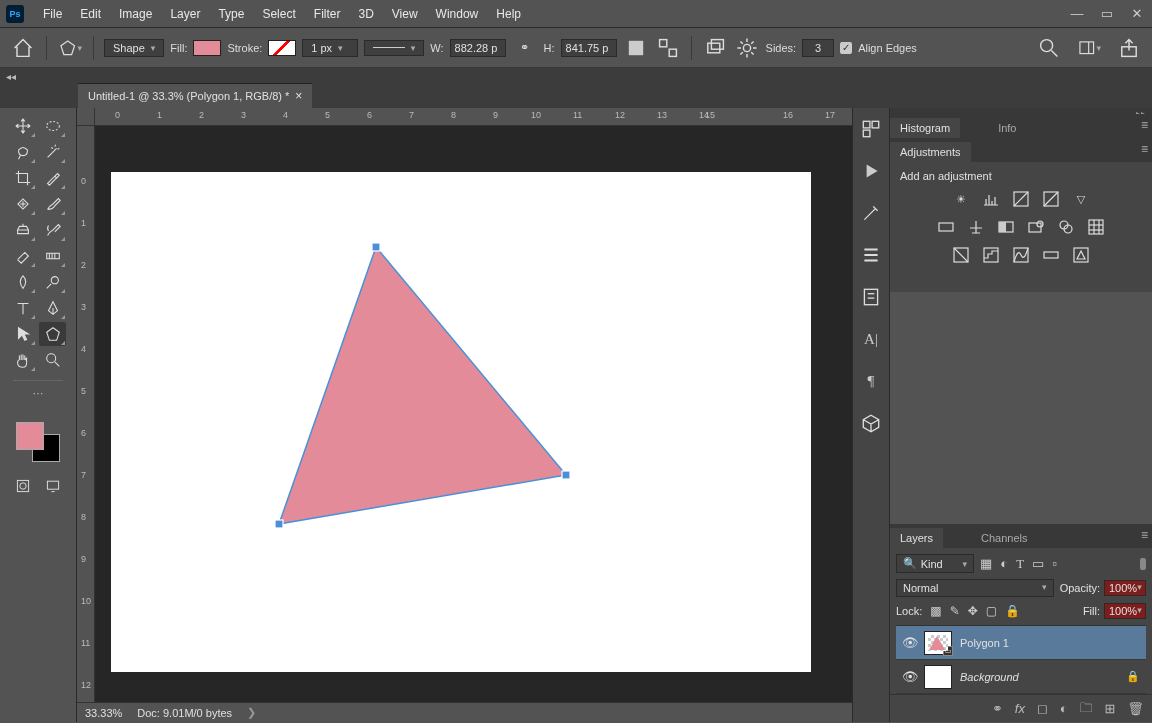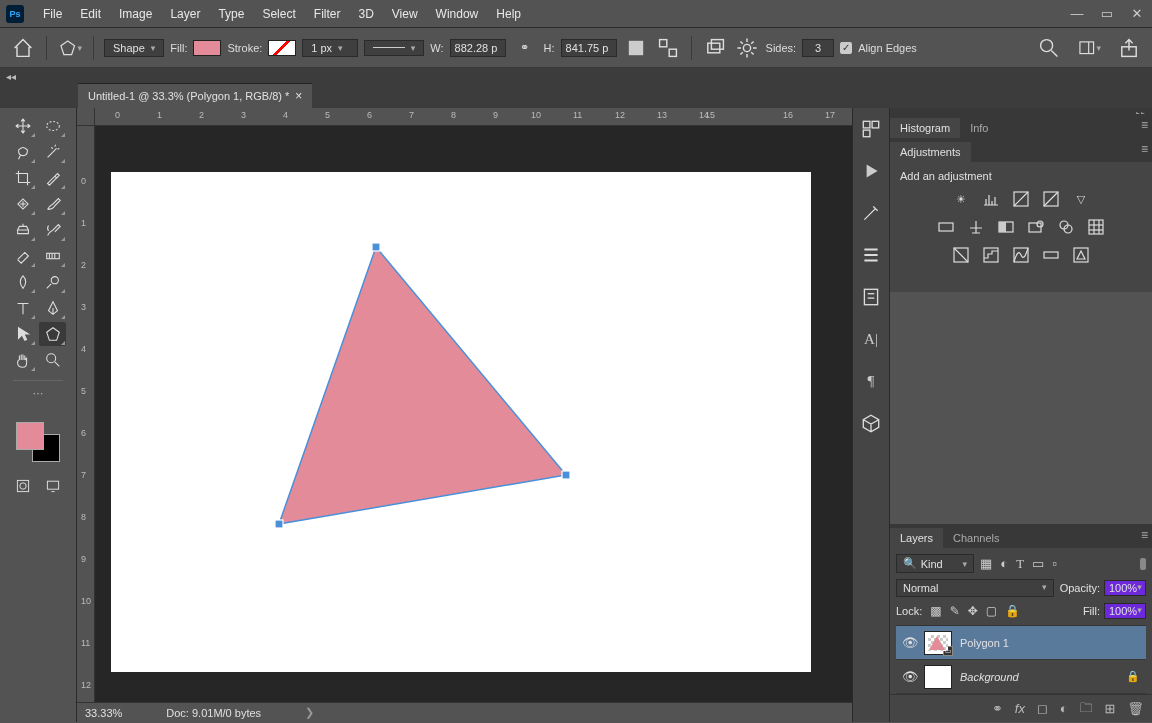--- a/index.html
+++ b/index.html
@@ -43,28 +43,28 @@
 .quick-mask { margin-top: 16px; display: flex; gap: 14px; }
 
 .canvas-area { flex: 1; background: #262626; position: relative; overflow: hidden; }
 .ruler-h { position: absolute; top: 0; left: 18px; right: 0; height: 18px; background: #535353; border-bottom: 1px solid #333; display: flex; font-size: 9px; color: #bbb; }
 .ruler-h div { position: absolute; top: 2px; }
 .ruler-v { position: absolute; top: 18px; left: 0; width: 18px; bottom: 20px; background: #535353; border-right: 1px solid #333; font-size: 9px; color: #bbb; }
 .ruler-v div { position: absolute; left: 4px; }
 .ruler-corner { position: absolute; top: 0; left: 0; width: 18px; height: 18px; background: #535353; border-right: 1px solid #333; border-bottom: 1px solid #333; }
 .canvas { position: absolute; top: 64px; left: 34px; width: 700px; height: 500px; background: #fff; }
 .canvas svg { width: 100%; height: 100%; }
-.statusbar { position: absolute; bottom: 0; left: 0; right: 0; height: 20px; background: #535353; border-top: 1px solid #333; display: flex; align-items: center; padding-left: 8px; font-size: 11px; gap: 44px; }
+.statusbar { position: absolute; bottom: 0; left: 0; right: 0; height: 20px; background: #535353; border-top: 1px solid #333; display: flex; align-items: center; padding-left: 8px; font-size: 11px; gap: 15px; }
 
 
 .dock-strip { width: 38px; background: #454545; border-left: 1px solid #2a2a2a; border-right: 1px solid #2a2a2a; display: flex; flex-direction: column; align-items: center; padding-top: 10px; gap: 20px; }
 .dock-strip .dock-icon { width: 22px; height: 22px; display: flex; align-items: center; justify-content: center; cursor: pointer; color: #ccc; }
 
 .panels { width: 262px; background: #454545; display: flex; flex-direction: column; }
-.panel-tabs { height: 24px; background: #383838; display: flex; align-items: flex-end; position: relative; }
+.panel-tabs { height: 24px; background: #383838; display: flex; align-items: flex-end; position: relative; gap: 28px; }
 .panel-tab { padding: 4px 10px; font-size: 11px; cursor: pointer; color: #aaa; }
 .panel-tab.active { background: #454545; color: #e0e0e0; }
 .panel-menu { position: absolute; right: 4px; top: 4px; cursor: pointer; color: #aaa; font-size: 12px; }
 .histogram-body { height: 88px; position: relative; background: #454545; }
 .watermark { position: absolute; top: 8px; left: 12px; font-size: 15px; font-weight: bold; }
 .watermark .w1 { color: #ff5a00; text-shadow: 1px 1px 0 #fff, -1px -1px 0 #fff, 1px -1px 0 #fff, -1px 1px 0 #fff; }
 .watermark .w2 { color: #1d7dd4; text-shadow: 1px 1px 0 #fff, -1px -1px 0 #fff, 1px -1px 0 #fff, -1px 1px 0 #fff; }
 .histo-lines { position: absolute; left: 12px; right: 12px; bottom: 4px; height: 48px; }
 .histo-lines div { position: absolute; bottom: 0; width: 1px; }
 
@@ -75,21 +75,21 @@
 
 .panels-gap { flex: 1; background: #535353; }
 
 .layers-body { background: #454545; padding: 6px 6px 0; }
 .layers-controls { display: flex; align-items: center; gap: 6px; margin-bottom: 6px; }
 .kind-select { background: #3f3f3f; border: 1px solid #2a2a2a; padding: 2px 6px; font-size: 11px; flex: 0 0 auto; display: flex; align-items: center; gap: 4px; width: 78px; }
 .filter-icons { display: flex; gap: 8px; align-items: center; font-size: 13px; color: #ccc; }
 .blend-row { display: flex; align-items: center; gap: 6px; margin-bottom: 6px; }
 .blend-select { background: #3f3f3f; border: 1px solid #2a2a2a; padding: 2px 6px; font-size: 11px; flex: 1; display: flex; justify-content: space-between; }
 .opacity-field { display: flex; align-items: center; gap: 4px; font-size: 11px; }
-.opacity-input { background: #6d28d9; border: 1px solid #2a2a2a; padding: 1px 4px; font-size: 11px; width: 42px; display: flex; justify-content: space-between; }
+.opacity-input { background: #7f1d1d; border: 1px solid #2a2a2a; padding: 1px 4px; font-size: 11px; width: 42px; display: flex; justify-content: space-between; }
 .lock-row { display: flex; align-items: center; gap: 8px; font-size: 11px; margin-bottom: 6px; }
 .lock-icons { display: flex; gap: 8px; color: #ccc; font-size: 12px; }
 .layer-list { border-top: 1px solid #333; }
 .layer-item { display: flex; align-items: center; height: 34px; border-bottom: 1px solid #383838; padding: 0 6px; gap: 8px; }
 .layer-item.selected { background: #5a7a9c; }
 .layer-eye { width: 14px; font-size: 13px; cursor: pointer; }
 .layer-thumb { width: 28px; height: 24px; background: #fff; border: 1px solid #222; position: relative; }
 .layer-thumb.shape::after { content: ""; position: absolute; inset: 3px; background: linear-gradient(45deg, #ccc 25%, transparent 25%, transparent 75%, #ccc 75%), linear-gradient(45deg, #ccc 25%, #fff 25%, #fff 75%, #ccc 75%); background-size: 6px 6px; background-position: 0 0, 3px 3px; }
 .layer-thumb.shape::before { content: ""; position: absolute; left: 4px; top: 4px; width: 0; height: 0; border-left: 8px solid transparent; border-right: 8px solid transparent; border-bottom: 14px solid #e48b98; z-index: 2; }
 .layer-badge { position: absolute; right: -2px; bottom: -2px; width: 10px; height: 10px; background: #333; border: 1px solid #888; font-size: 7px; text-align: center; line-height: 8px; }

